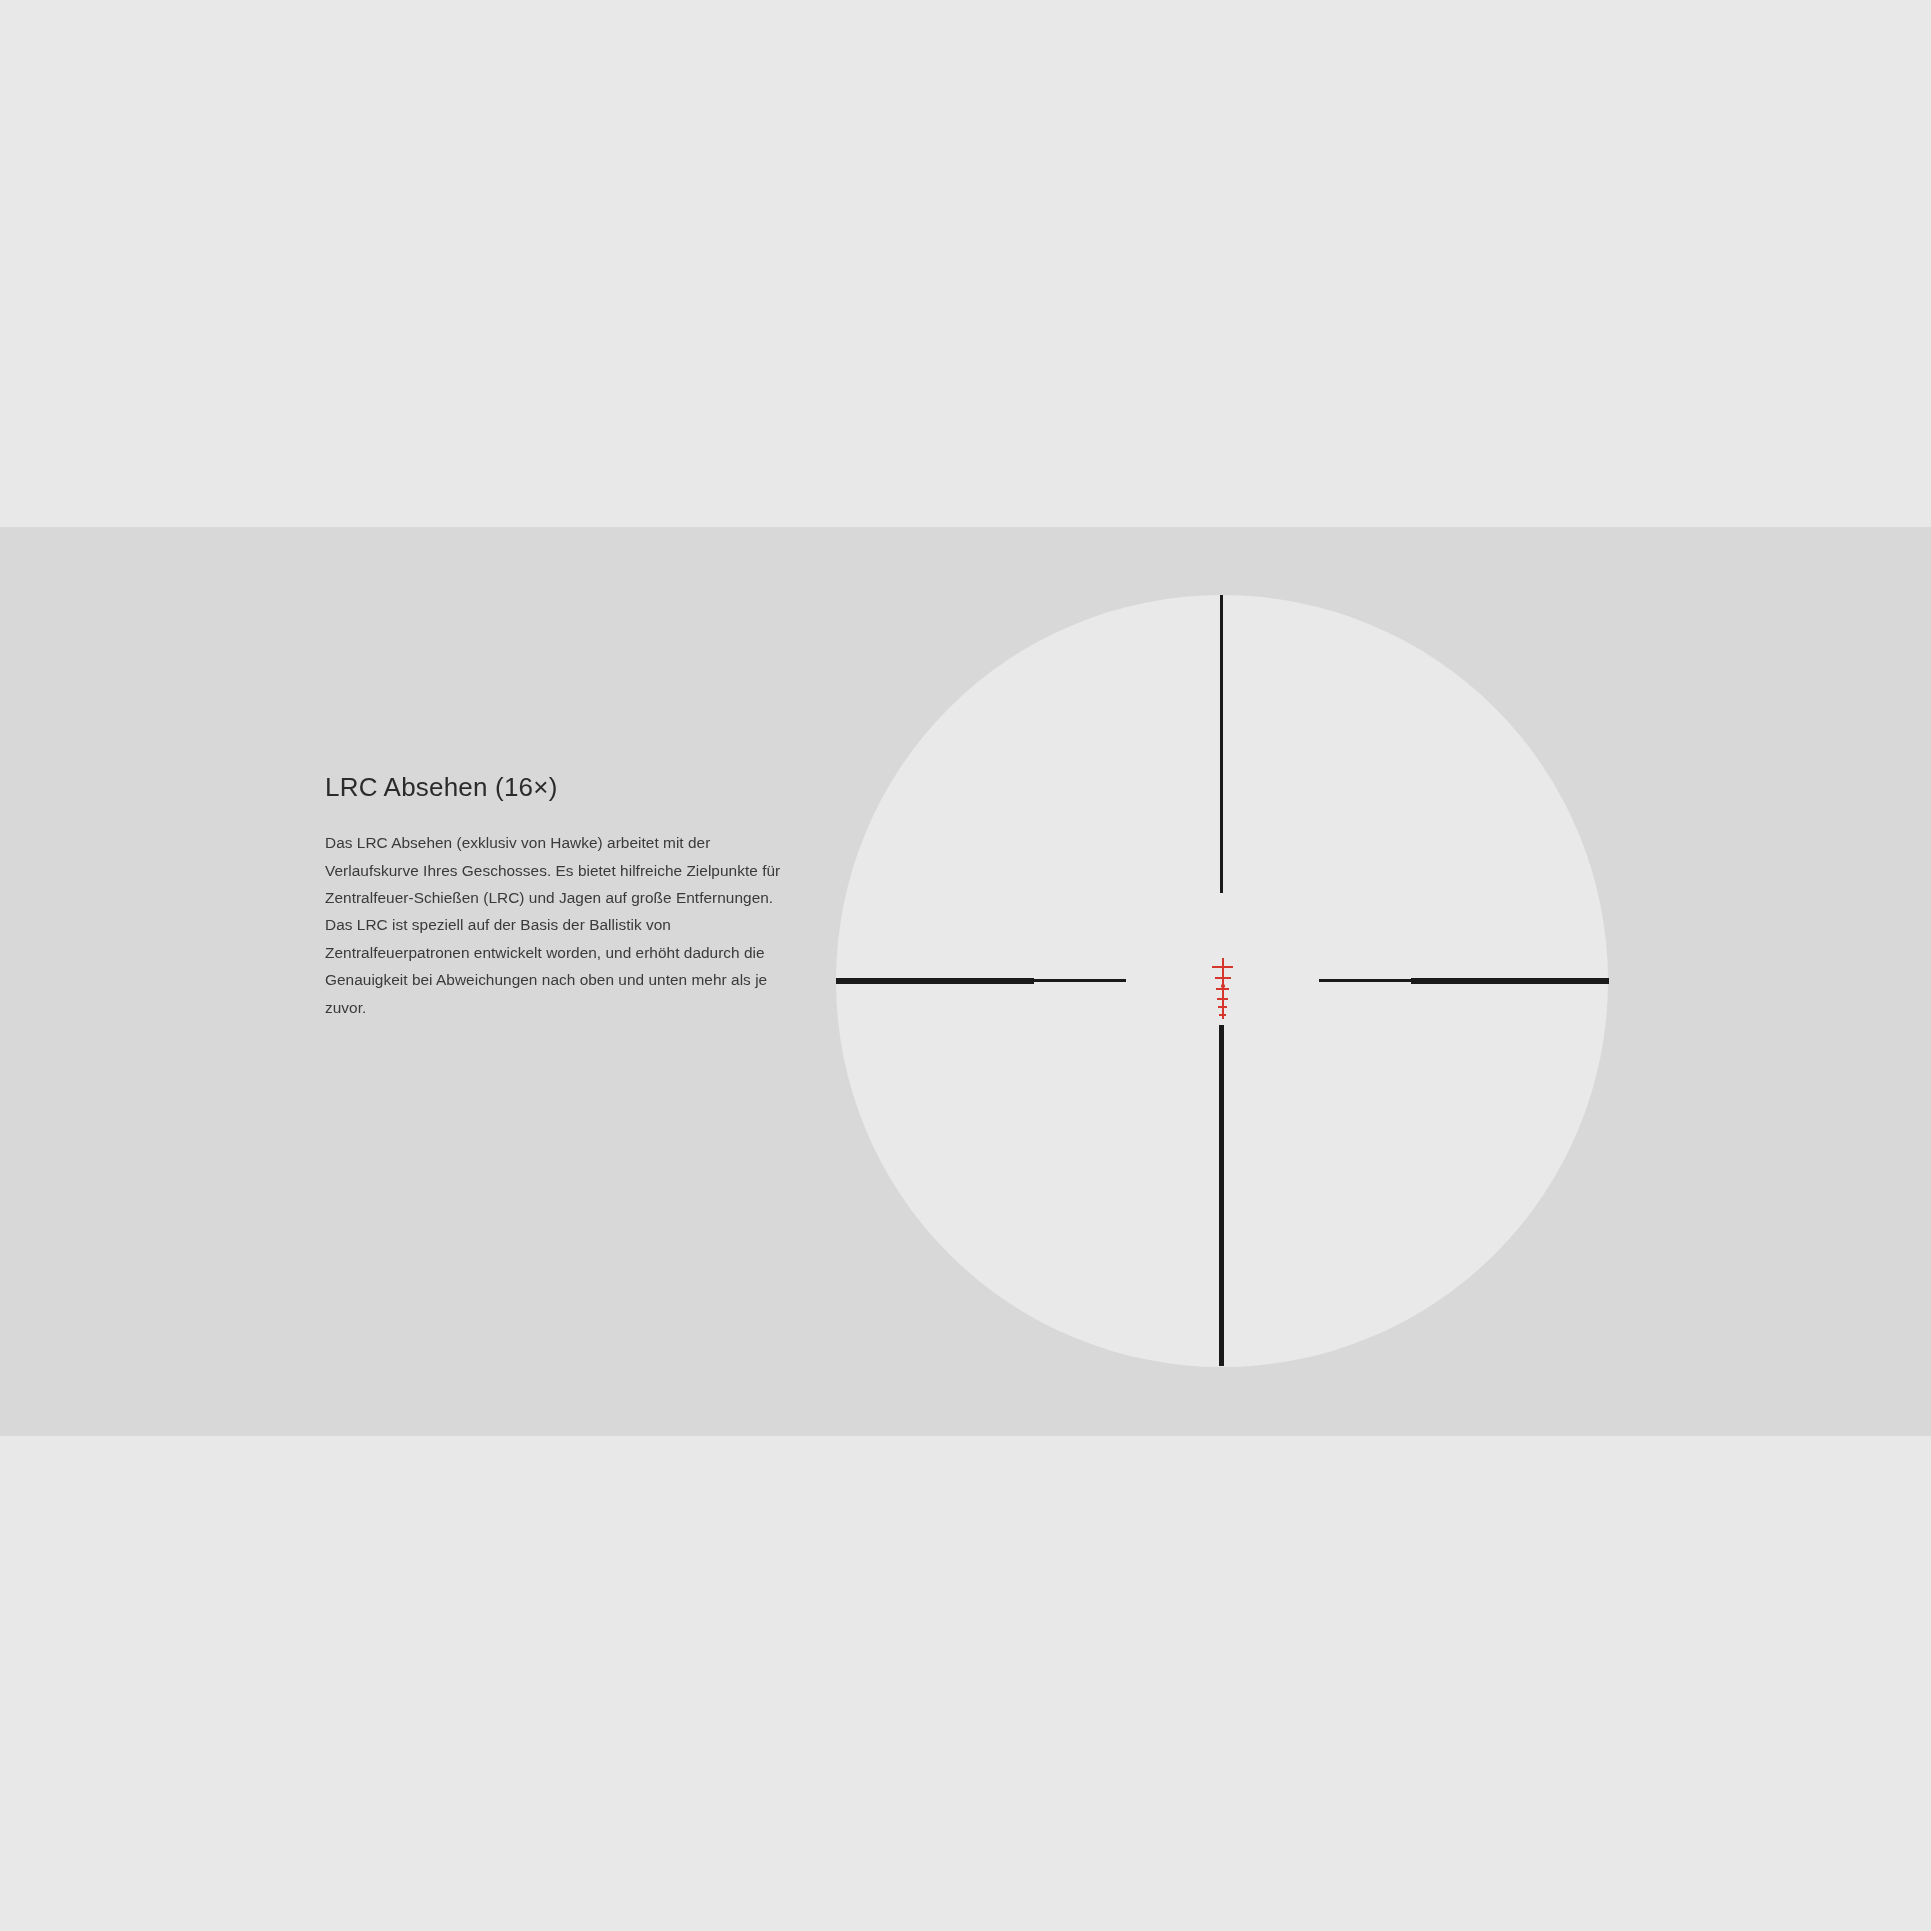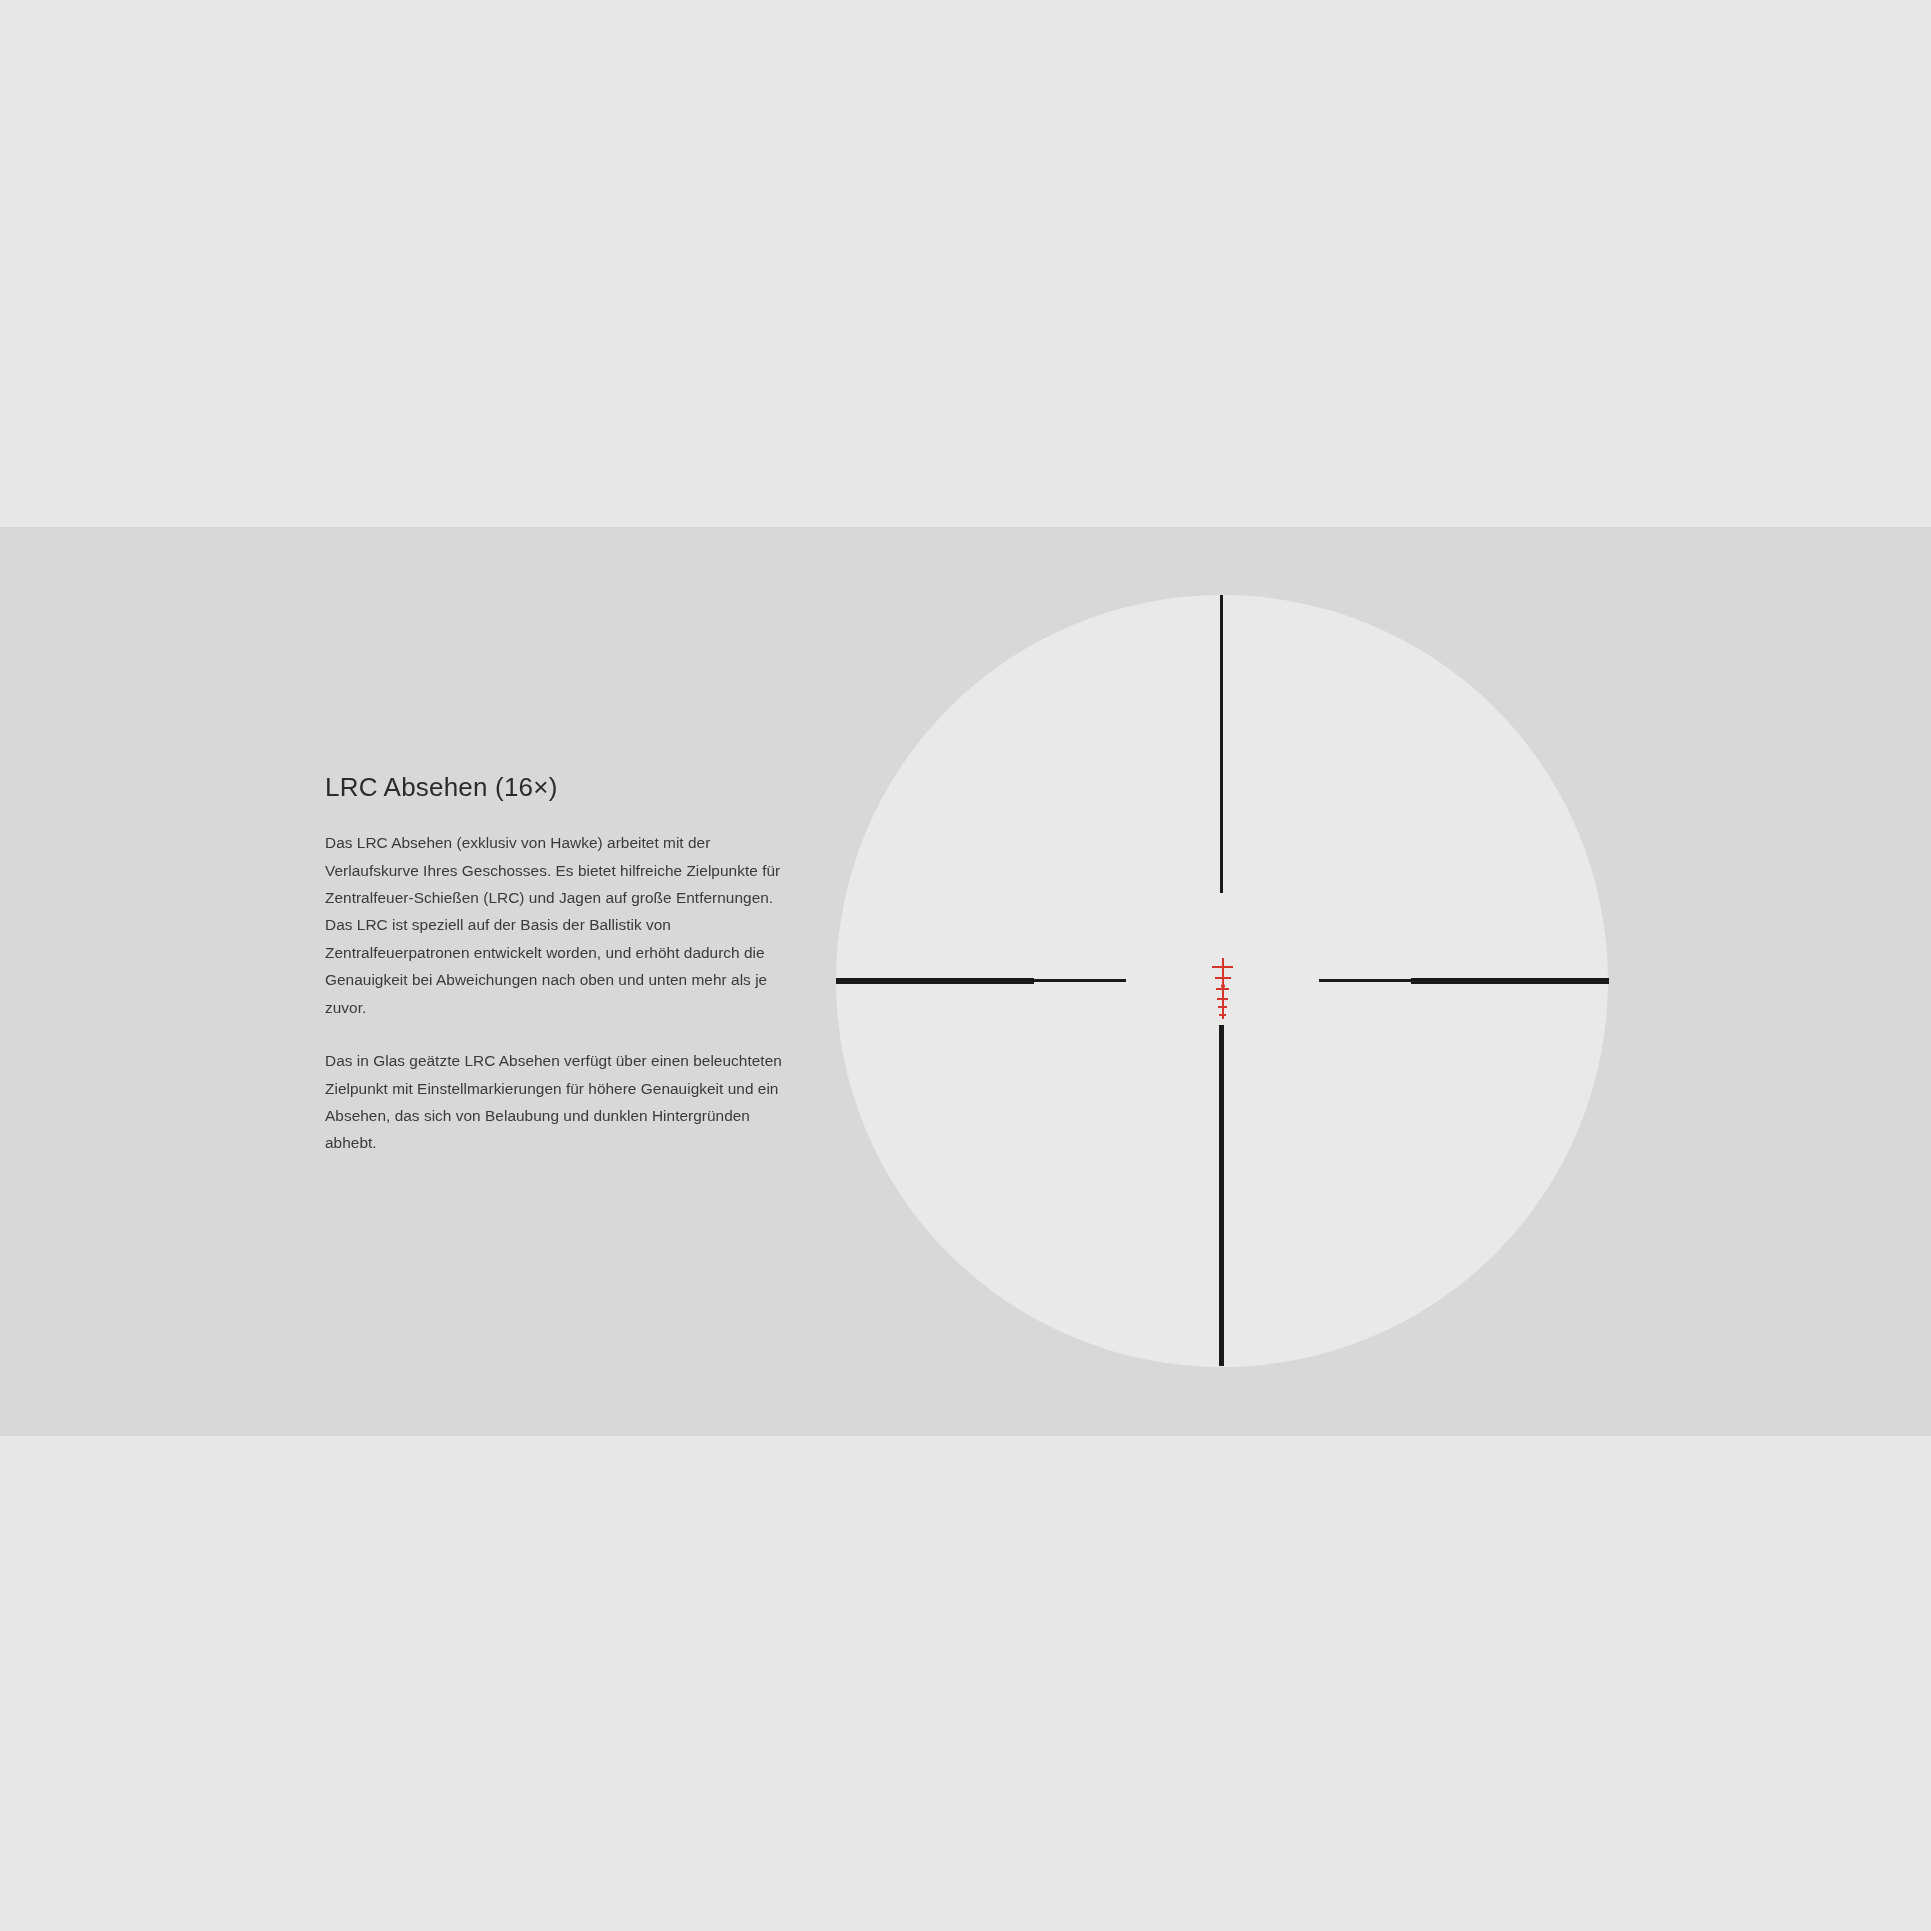--- a/index.html
+++ b/index.html
@@ -150,21 +150,20 @@
 
 <div id="page">
 
   <div class="band"></div>
 
   <div class="text-col">
     <h1 class="title">LRC Absehen (16×)</h1>
 
     <p class="para">Das LRC Absehen (exklusiv von Hawke) arbeitet mit der Verlaufskurve Ihres Geschosses. Es bietet hilfreiche Zielpunkte für Zentralfeuer-Schießen (LRC) und Jagen auf große Entfernungen. Das LRC ist speziell auf der Basis der Ballistik von Zentralfeuerpatronen entwickelt worden, und erhöht dadurch die Genauigkeit bei Abweichungen nach oben und unten mehr als je zuvor.</p>
 
-    <p class="para">Das in Glas geätzte LRC Absehen verfügt über einen beleuchteten Zielpunkt mit Einstellmarkierungen für höhere Genauigkeit und ein Absehen, das sich von Belaubung und dunklen Hintergründen abhebt.</p>
   </div>
 
   <div class="scope-wrap">
 
     <div class="scope-circle"></div>
 
     <div class="ret v-top"></div>
     <div class="ret v-bot"></div>
     <div class="ret h-left-thick"></div>
     <div class="ret h-left-thin"></div>

